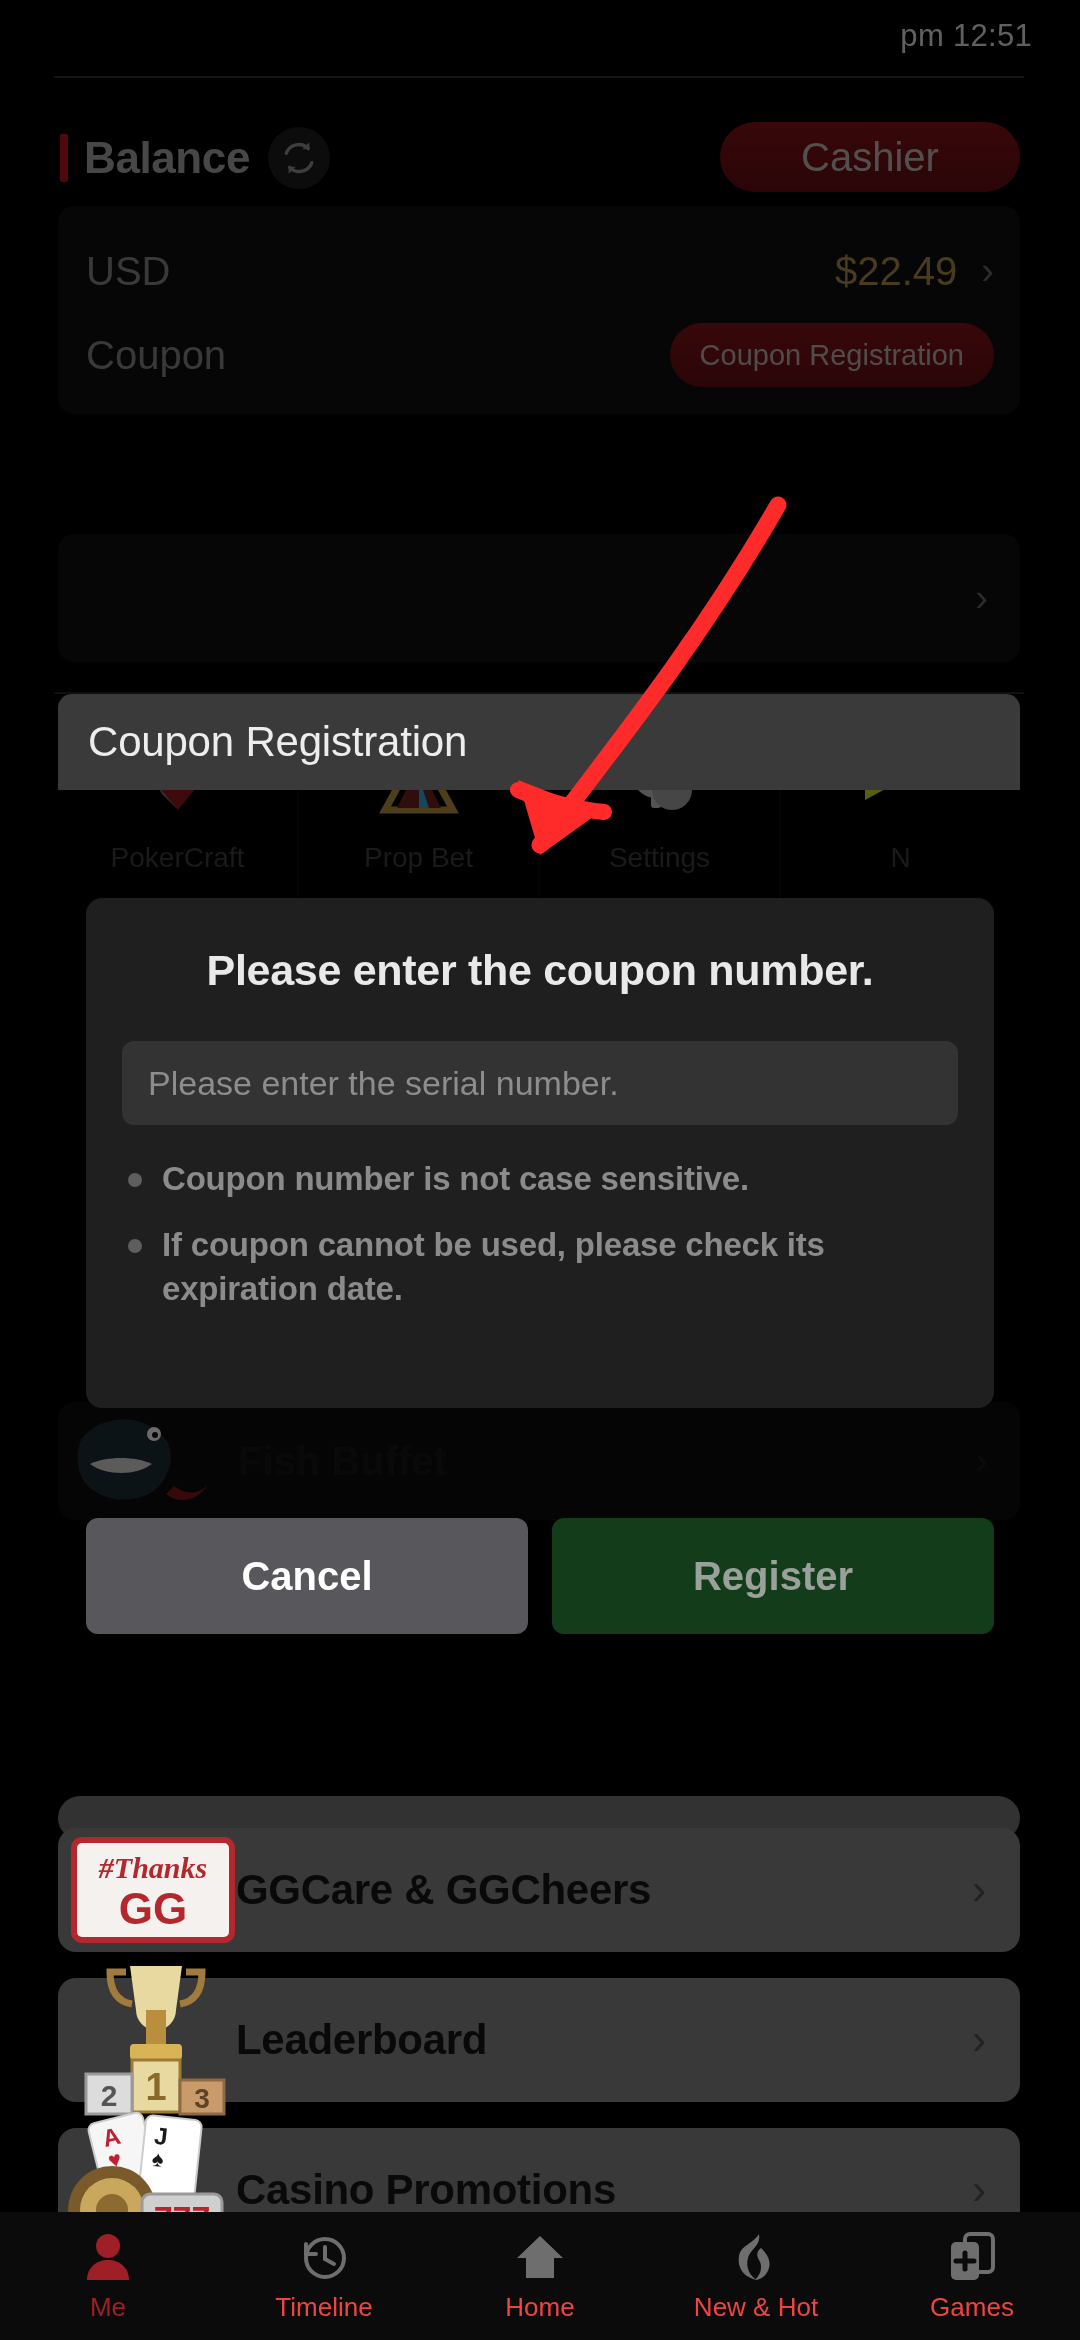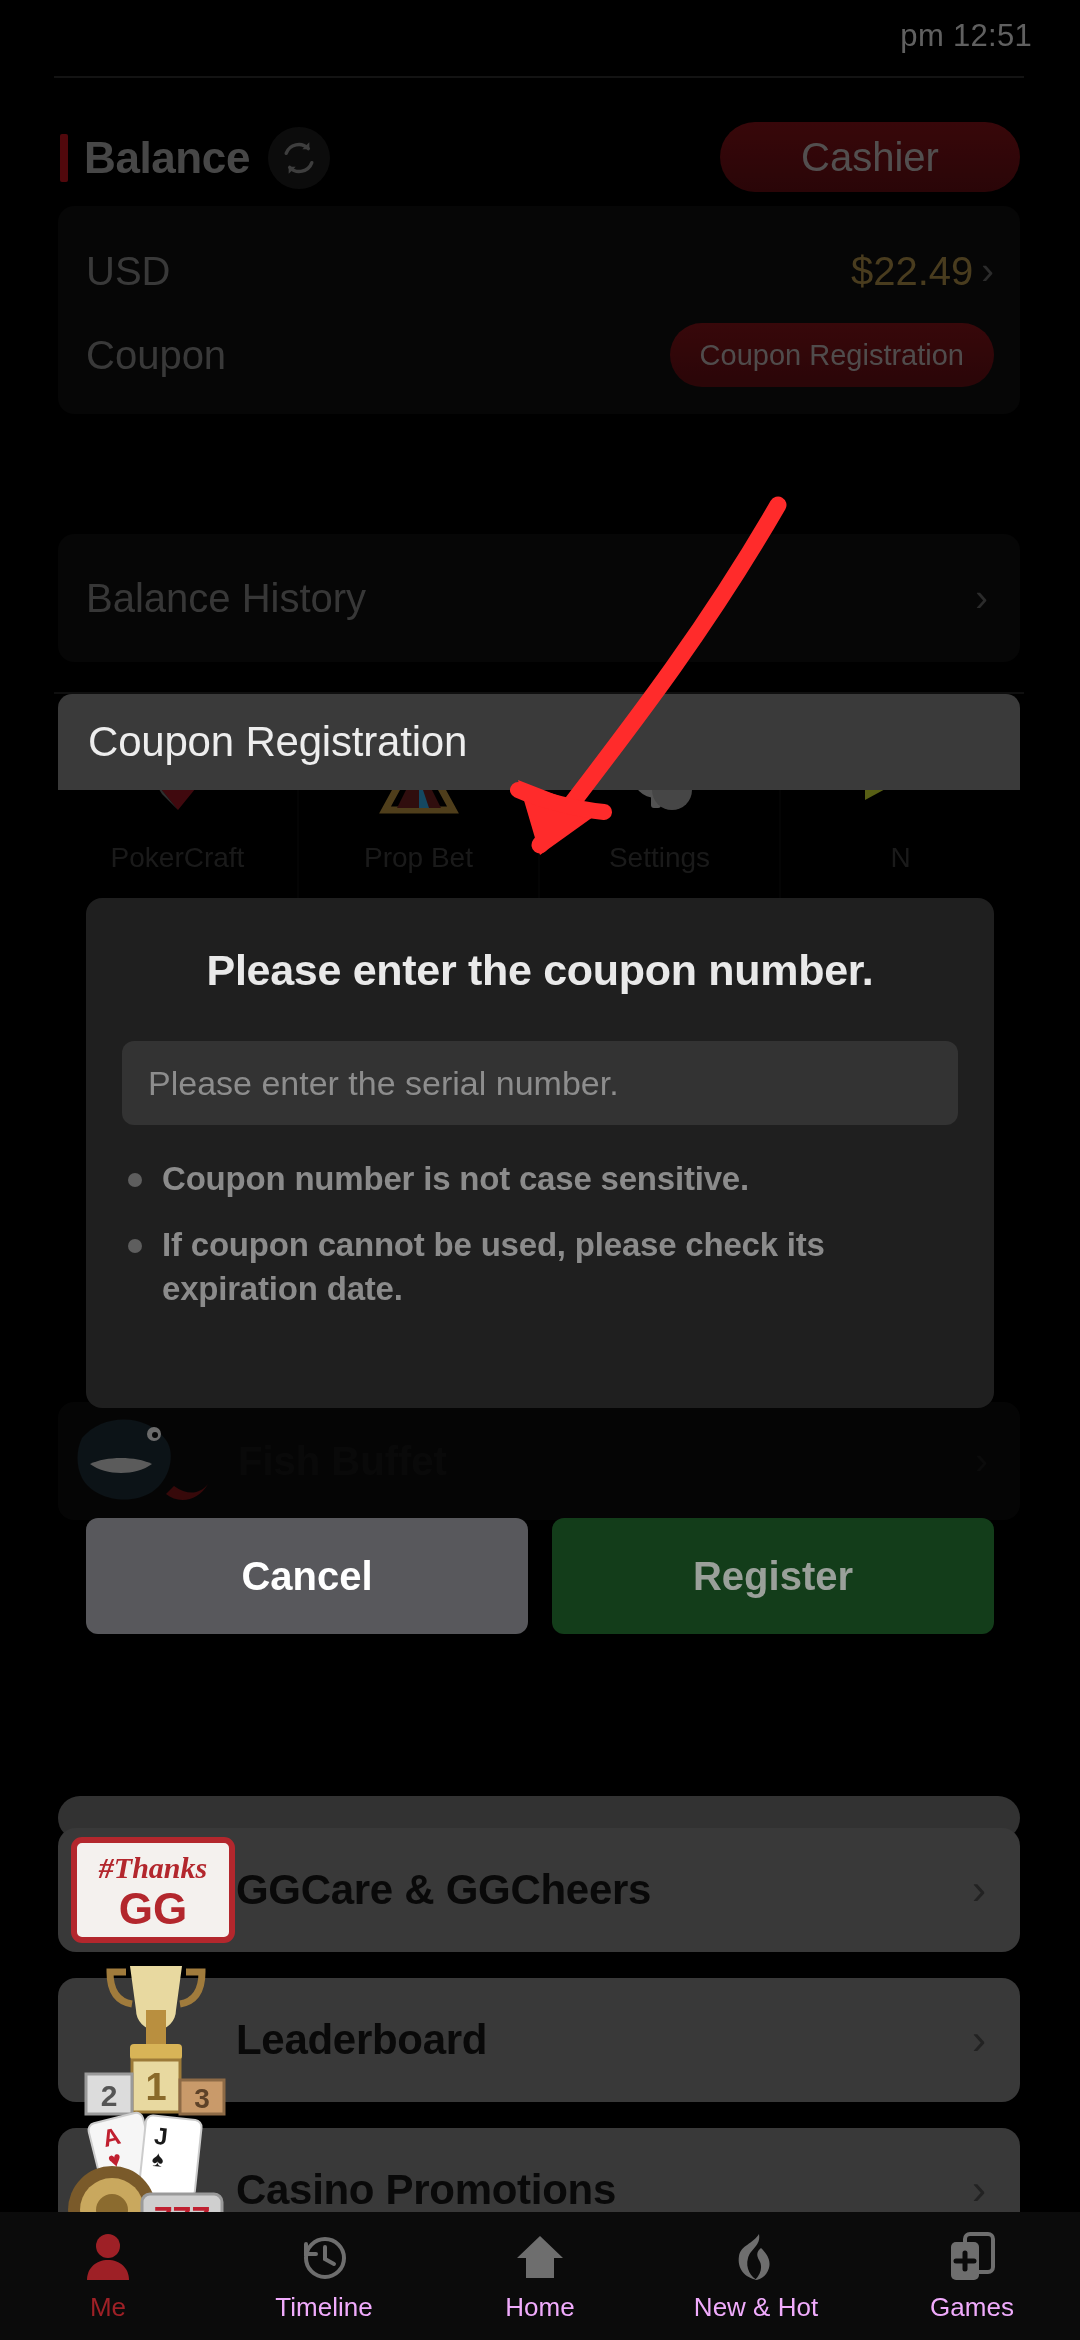--- a/index.html
+++ b/index.html
@@ -63,21 +63,21 @@
   }
 
   .card {
     position: absolute; background: #0e0e0e; border-radius: 16px;
   }
   #balance-card { left: 58px; top: 122px; width: 962px; height: 208px; }
   .bal-row { position: absolute; left: 0; width: 962px; height: 74px;
              display: flex; align-items: center; }
   .bal-label { color: #7e7e7e; font-size: 40px; margin-left: 28px; }
   .bal-right { position: absolute; right: 26px; display: flex;
-               align-items: center; gap: 8px; }
+               align-items: center; gap: 24px; }
   .bal-amount { color: #a38544; font-size: 40px; }
   .chev {
     color: #5f5f5f; font-size: 38px; line-height: 1; font-weight: 300;
   }
   .coupon-reg-btn {
     height: 64px; padding: 0 30px; border-radius: 32px;
     background: linear-gradient(180deg,#7c1218 0%, #5e0e12 100%);
     display: flex; align-items: center; justify-content: center;
     color: #b1a9a9; font-size: 29px; border: none;
   }
@@ -222,21 +222,21 @@
     position: absolute; left: 0; bottom: 0; width: 1080px; height: 128px;
     background: #0b0b0b;
     display: flex; align-items: center;
     z-index: 70;
   }
   .nav-item {
     flex: 1 1 0; display: flex; flex-direction: column;
     align-items: center; justify-content: center; gap: 8px;
   }
   .nav-icon { width: 54px; height: 54px; position: relative; }
-  .nav-label { font-size: 26px; color: #f0abfc; }
+  .nav-label { font-size: 26px; color: #ef4444; }
   .nav-item.active .nav-label { color: #9e2026; }
 </style>
 </head>
 <body>
 
 <div id="screen">
 
   <div class="statusbar">
     <span class="clock">pm 12:51</span>
   </div>
@@ -268,21 +268,20 @@
       </div>
       <div class="bal-row" style="top:112px">
         <span class="bal-label">Coupon</span>
         <span class="bal-right">
           <button class="coupon-reg-btn">Coupon Registration</button>
         </span>
       </div>
     </div>
 
     <div class="card" id="history-card">
-      <span class="hist-label">Balance History</span>
       <span class="chev">›</span>
     </div>
 
     <div class="divider"></div>
 
     <div class="icons-row">
       <div class="icon-cell">
         <div class="icon-art">
           <svg width="92" height="92" viewBox="0 0 92 92">
             <polygon points="46,18 72,44 46,76 20,44" fill="#8e1620"></polygon>

